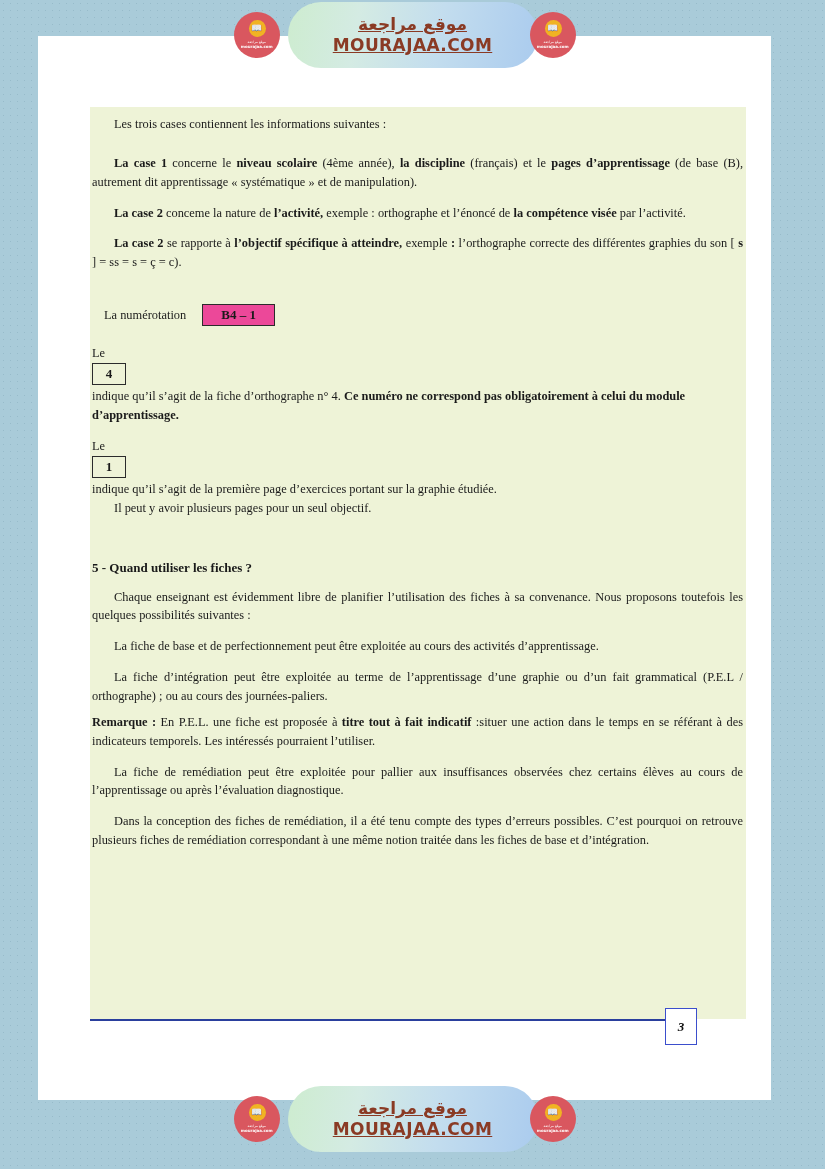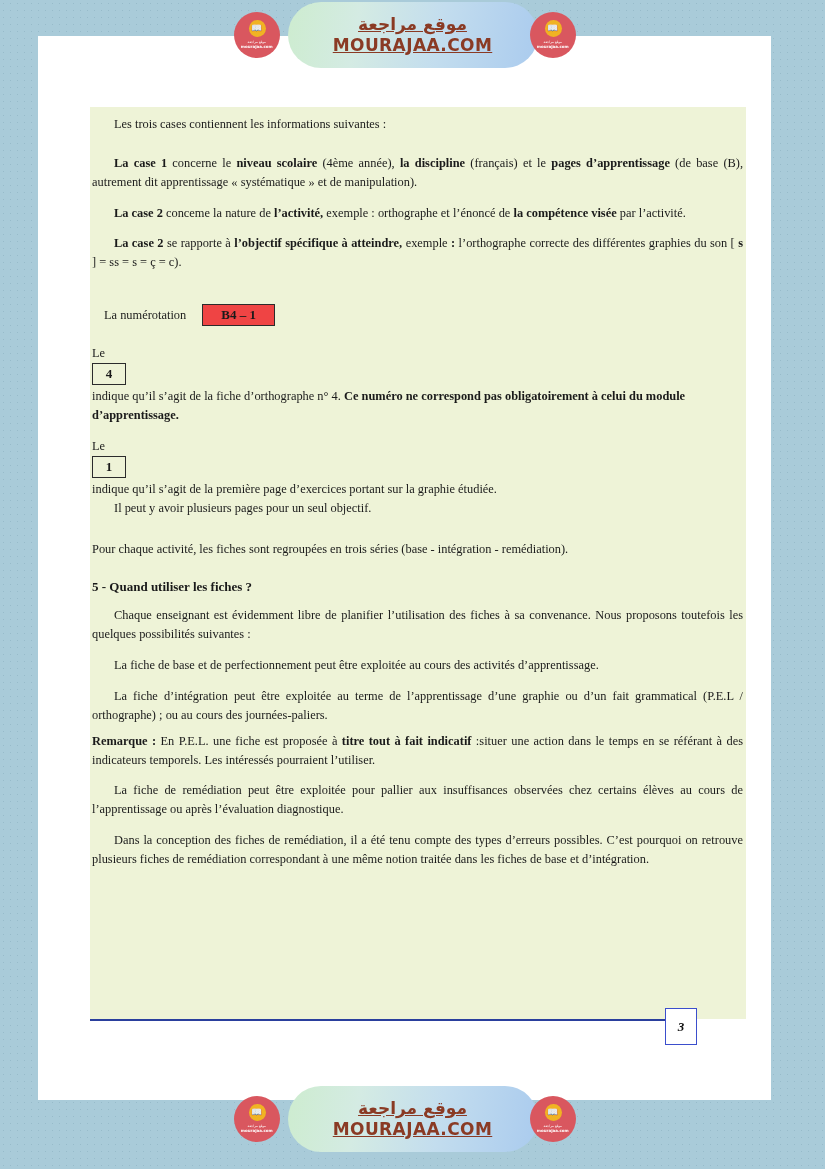--- a/index.html
+++ b/index.html
@@ -158,21 +158,21 @@
     align-items: center;
     padding-left: 2px;
     margin-bottom: 16px;
   }
   .num-label { margin-right: 16px; margin-left: 12px; }
   .code-box {
     border: 1.4px solid #2b2b2b;
     padding: 2px 18px;
     font-weight: bold;
     font-size: 13px;
-    background: #ef4444;
+    background: #ec4899;
     line-height: 1.25;
   }
   .le-row {
     display: flex;
     align-items: flex-start;
     padding-left: 2px;
     margin-bottom: 10px;
     flex-direction: column;
   }
   .le-word {
@@ -291,21 +291,20 @@
     </div>
 
     <div class="le-row">
       <span class="le-word">Le</span>
       <span class="digit-box">1</span>
       <span class="le-text"><span>indique qu’il s’agit de la première page d’exercices portant sur la graphie étudiée.</span><span class="second-line">Il peut y avoir plusieurs pages pour un seul objectif.</span></span>
     </div>
 
     <div class="spacer-12"></div>
 
-    <p class="para no-indent tight">Pour chaque activité, les fiches sont regroupées en trois séries (base - intégration - remédiation).</p>
 
     <p class="section-title">5 - Quand utiliser les fiches ?</p>
 
     <p class="para">Chaque enseignant est évidemment libre de planifier l’utilisation des fiches à sa convenance. Nous proposons toutefois les quelques possibilités suivantes :</p>
 
     <p class="para">La fiche de base et de perfectionnement peut être exploitée au cours des activités d’apprentissage.</p>
 
     <p class="para tight">La fiche d’intégration peut être exploitée au terme de l’apprentissage d’une graphie ou d’un fait grammatical (P.E.L / orthographe) ; ou au cours des journées-paliers.</p>
 
     <p class="para no-indent">

